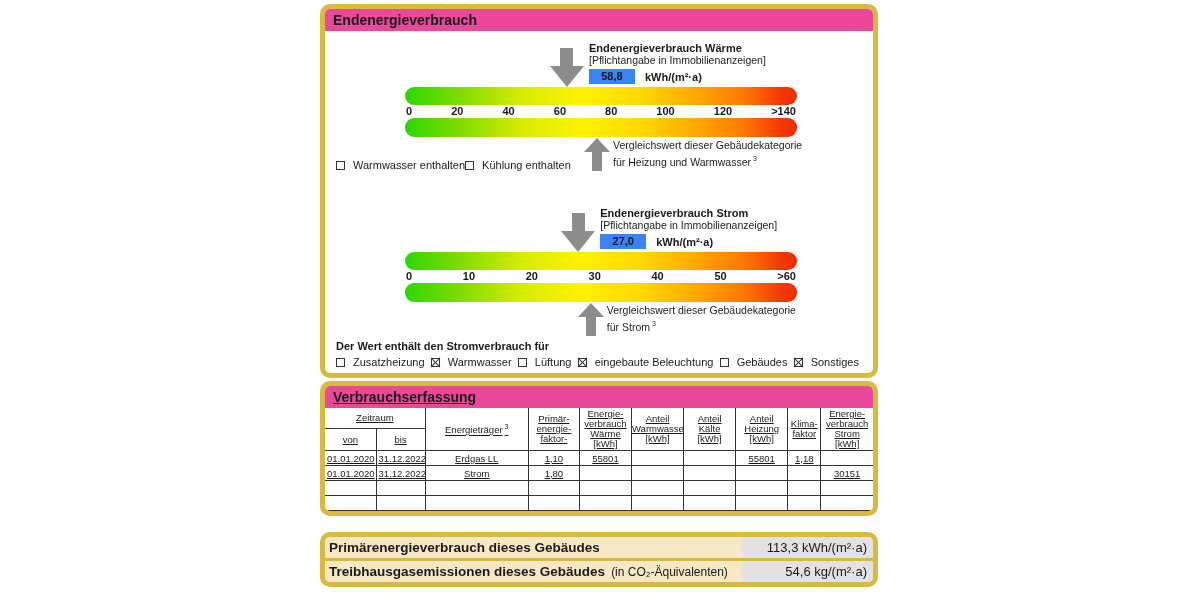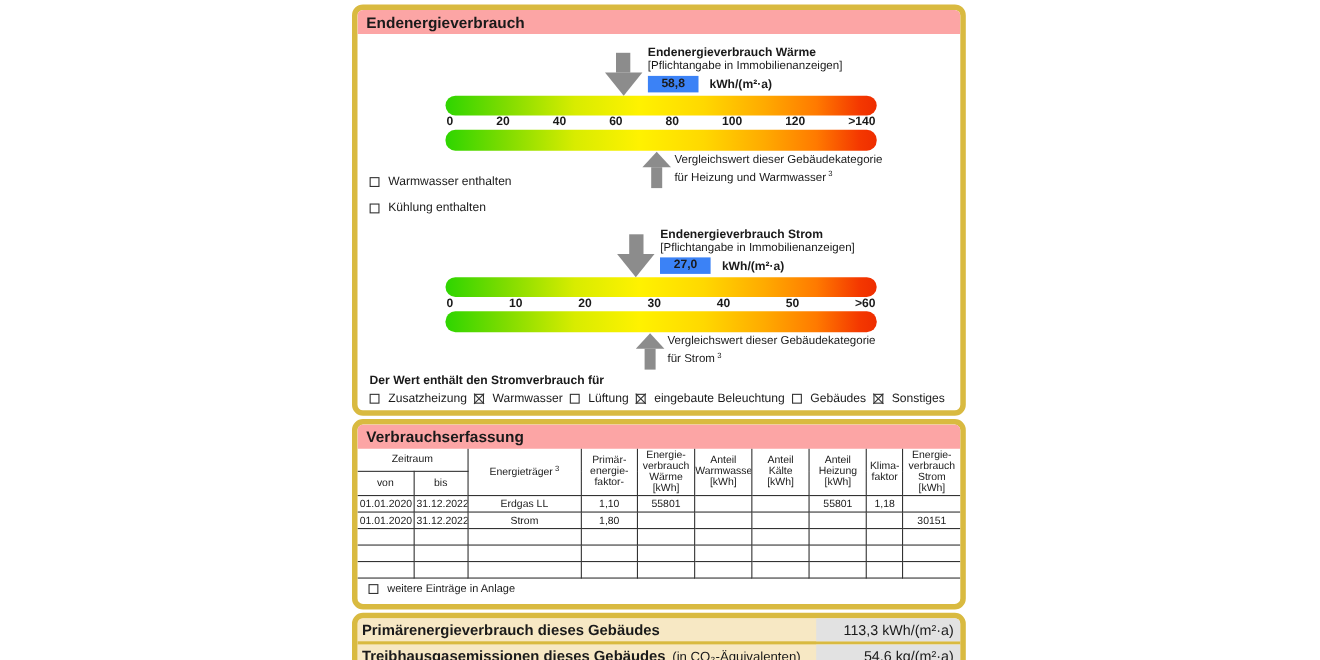--- a/index.html
+++ b/index.html
@@ -8,21 +8,21 @@
     position:relative; width:1200px; height:600px; background:#ffffff;
     font-family:"Liberation Sans", sans-serif; color:#1a1a1a;
   }
   .certificate { position:absolute; left:320px; top:4px; width:558px; }
 
   .section {
     position:relative; border:5px solid #d9ba40; border-radius:10px;
     background:#ffffff; overflow:hidden;
   }
   .band {
-    background:#fca5a5; height:22px; line-height:22px; padding-left:8px;
+    background:#ec4899; height:22px; line-height:22px; padding-left:8px;
     font-size:14px; font-weight:bold; border-radius:4px 4px 0 0;
   }
 
   
   .sec-top { height:374px; margin-bottom:3px; }
   .gauge { position:absolute; left:80px; width:392px; }
   .gauge-waerme { top:32px; }
   .gauge-strom  { top:197px; }
 
   .marker-row { position:relative; height:46px; }
@@ -54,26 +54,26 @@
   sup { font-size:7px; margin-left:2px; }
 
   .cb-item { display:flex; align-items:center; gap:8px; font-size:11px; }
   .cb { position:relative; width:9px; height:9px; border:1px solid #333; background:#fff; flex:none; }
   .cb.checked::before, .cb.checked::after {
     content:""; position:absolute; left:-3px; top:3px; width:13px; height:1px; background:#333;
   }
   .cb.checked::before { transform:rotate(45deg); }
   .cb.checked::after  { transform:rotate(-45deg); }
 
-  .side-checks { position:absolute; left:11px; top:150px; display:flex; flex-direction:column; gap:12px;justify-content:flex-end; }
+  .side-checks { position:absolute; left:11px; top:150px; display:flex; flex-direction:row; gap:0;justify-content:flex-end; }
   .includes-title { position:absolute; left:11px; top:331px; font-size:11px; font-weight:bold; }
   .includes-row { position:absolute; left:11px; right:14px; top:347px; display:flex; justify-content:space-between; }
 
   
-  .sec-mid { height:173px; margin-bottom:3px; }
+  .sec-mid { height:135px; margin-bottom:16px;text-decoration:underline; }
   table { width:100%; border-collapse:collapse; table-layout:fixed; }
   th, td { border:1px solid #333; font-weight:normal; text-align:center; overflow:hidden; }
   th { font-size:9.5px; line-height:10px; padding:1px 0; white-space:pre-line; }
   td { font-size:9.5px; height:15px; padding:0 2px; }
   thead tr:first-child th { border-top:none; }
   th:first-child, td:first-child { border-left:none; }
   th:last-child, td:last-child { border-right:none; }
   .table-footer {
     display:flex; align-items:flex-end; gap:8px; height:15px; padding-left:10px;
     font-size:10px;

